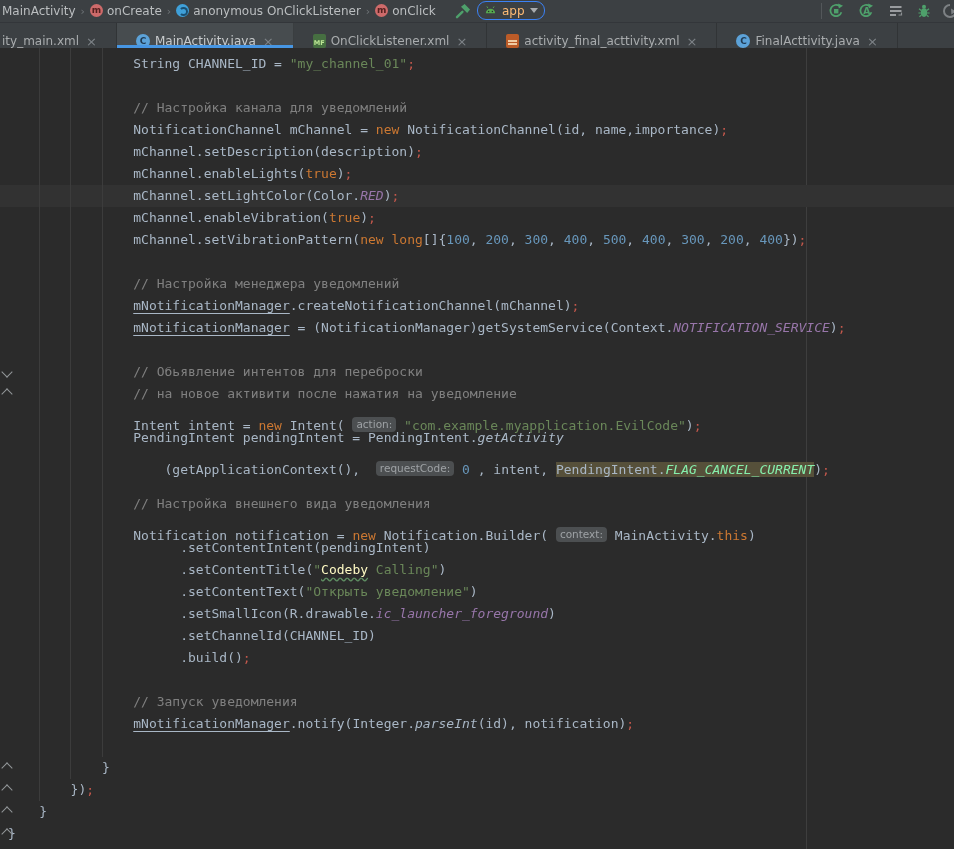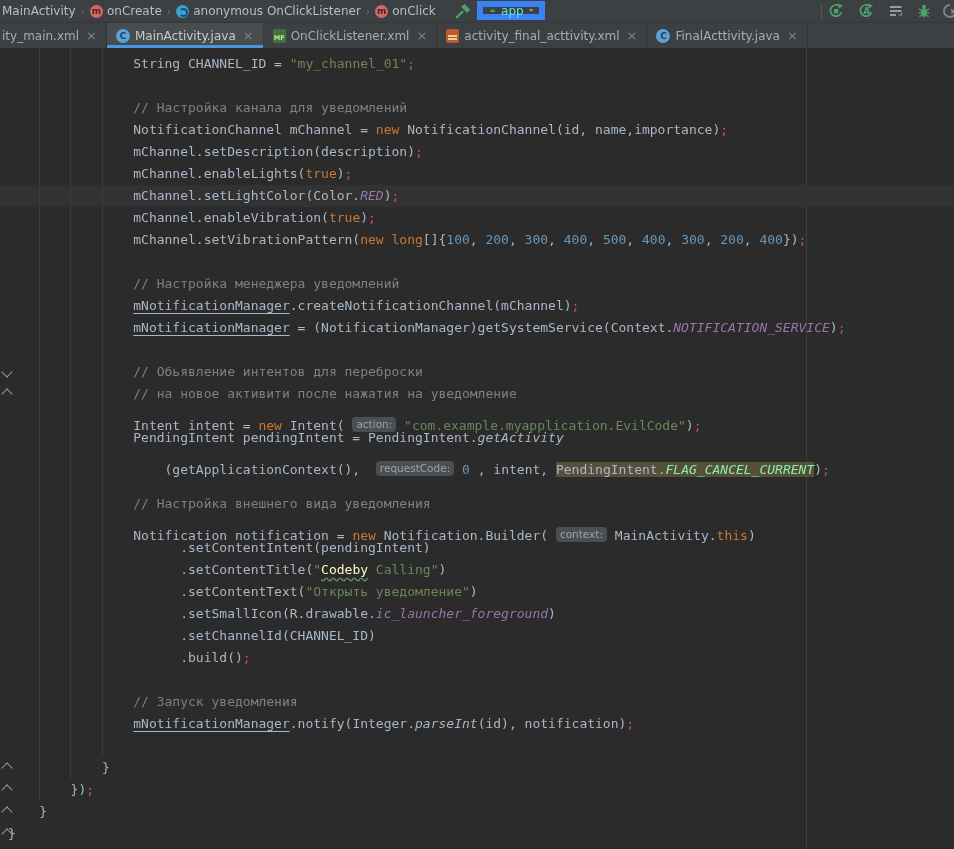--- a/index.html
+++ b/index.html
@@ -4,40 +4,40 @@
 <style>
   html,body{margin:0;padding:0;background:#2B2B2B;}
   #app{position:relative;width:954px;height:849px;overflow:hidden;background:#2B2B2B;
        font-family:"DejaVu Sans",sans-serif;-webkit-font-smoothing:antialiased;}
 
   
   #toolbar{position:absolute;left:0;top:0;width:954px;height:22px;background:#3C4043;
            border-bottom:1px solid #33363a;}
   #breadcrumbs{position:absolute;left:2px;top:0;height:22px;display:flex;align-items:center;
                gap:5px;font-size:12px;color:#BBBEC0;white-space:nowrap;}
-  .bc-item{display:inline-flex;align-items:flex-end;gap:4px;cursor:pointer;}
+  .bc-item{display:inline-flex;align-items:flex-start;gap:4px;cursor:pointer;}
   .bc-sep{color:#6E7377;font-size:11px;}
   .ic{display:inline-block;flex:none;}
   .ic-method{width:13px;height:13px;border-radius:50%;background:#CE6A6A;color:#55201F;
              font:bold 9px/13px "DejaVu Sans",sans-serif;text-align:center;}
   .ic-anon{width:13px;height:13px;border-radius:50%;background:#3FA0D9;position:relative;}
   .ic-anon::after{content:"";position:absolute;left:3px;top:3px;width:5px;height:5px;
                   border:2px solid #1A4E70;border-radius:50%;border-left-color:transparent;}
-  .combo{position:absolute;top:1px;height:19px;border:6px solid #3b82f6;border-radius:0;
-         display:flex;align-items:center;gap:5px;padding:0 6px;color:#5eead4;font-size:12px;
+  .combo{position:absolute;top:1px;height:19px;border:1px solid #3b82f6;border-radius:9px;
+         display:flex;align-items:center;gap:5px;padding:0 6px;color:#fdba74;font-size:12px;
          box-sizing:border-box;cursor:pointer;background:#3C4043;}
   #run-config{left:477px;width:68px;}
   #device-select{left:551px;width:263px;}
   .tool-ic{position:absolute;top:3px;width:16px;height:16px;cursor:pointer;}
   #tb-divider{position:absolute;left:821px;top:3px;width:1px;height:16px;background:#53575A;}
 
   
   #tabbar{position:absolute;left:0;top:23px;width:954px;height:25px;background:#3C4043;
           display:flex;align-items:stretch;overflow:hidden;}
-  .tab{display:flex;align-items:center;gap:5px;padding:0 9px;font-size:12px;color:#A9ACAE;
+  .tab{display:flex;align-items:flex-end;gap:5px;padding:0 19px;font-size:12px;color:#A9ACAE;
        border-right:1px solid rgba(0,0,0,.18);cursor:pointer;position:relative;white-space:nowrap;}
   .tab:first-child{padding-left:2px;}
   .tab.sel{background:#474C4F;color:#C8CBCD;}
   .tab.sel::after{content:"";position:absolute;left:0;right:0;bottom:0;height:3px;background:#4796E3;}
   .tab-close{color:#7E8388;font-size:13px;line-height:1;margin-left:2px;}
   .tic{display:inline-flex;flex:none;align-items:center;justify-content:center;}
   .tic-class{width:14px;height:14px;border-radius:50%;background:#5CA2D8;color:#1F3951;
              font:bold 9px/14px "DejaVu Sans",sans-serif;}
   .tic-mf{width:13px;height:14px;border-radius:2px;background:#466F41;color:#BCE694;
           font:bold 6.5px "DejaVu Sans",sans-serif;align-items:flex-end;padding-bottom:1px;box-sizing:border-box;}

